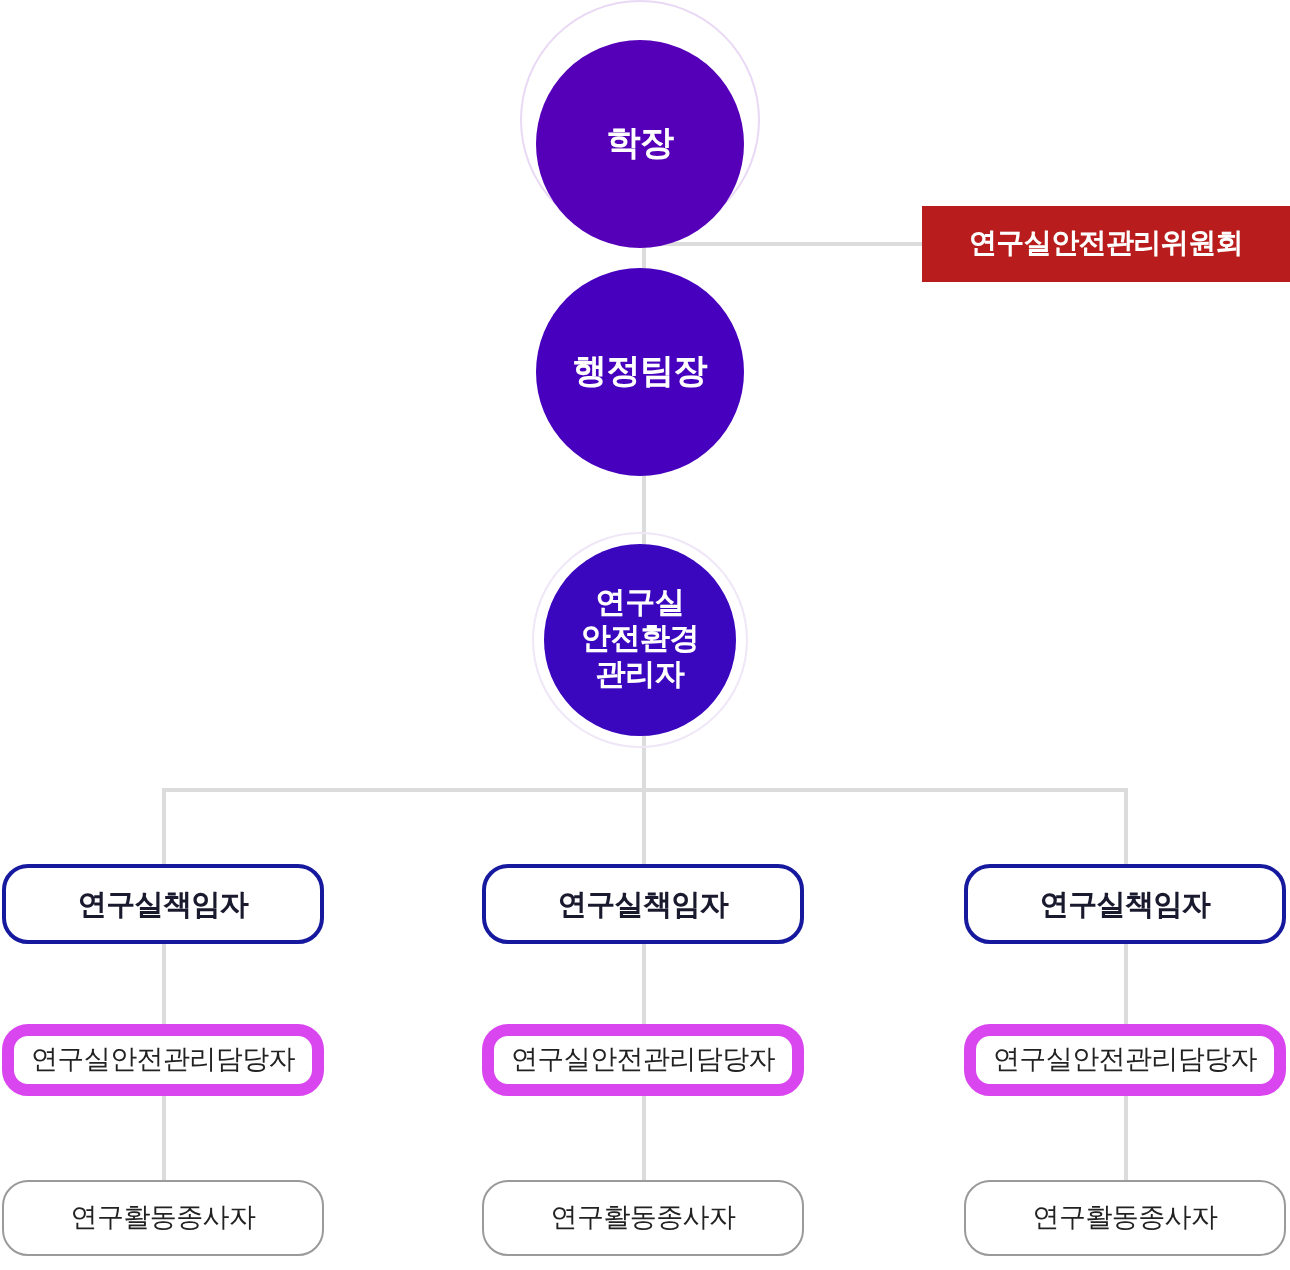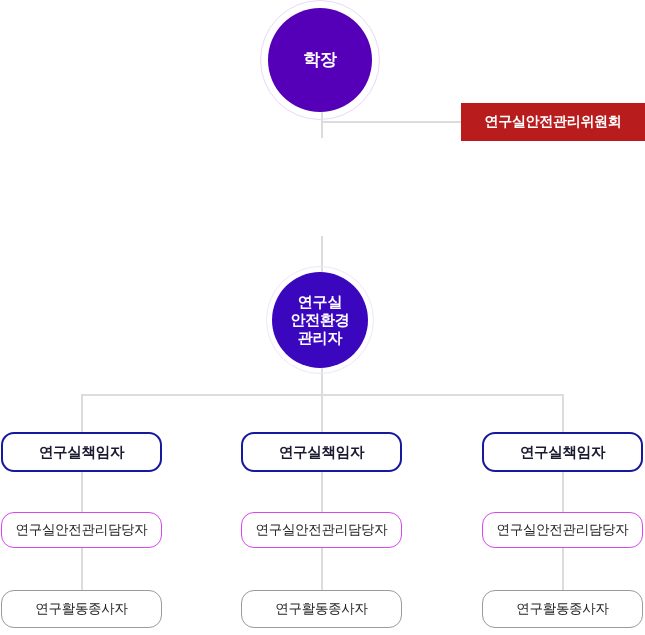--- a/index.html
+++ b/index.html
@@ -45,21 +45,21 @@
     letter-spacing: -0.2px;
   }
   .circle-halo {
     position: absolute;
     border-radius: 50%;
     border: 1px solid #e9d9f5;
     box-sizing: border-box;
   }
 
   #circle-dean {
-    left: 268px; top: 8px;
+    left: 268px; top: 20px;
     width: 104px; height: 104px;
     background: #5500B8;
     font-size: 17px;
   }
   #halo-dean {
     left: 260px; top: 0px;
     width: 120px; height: 120px;
   }
   #circle-admin {
     left: 268px; top: 134px;
@@ -108,21 +108,21 @@
     border-radius: 13px;
   }
   .box-lead {
     border: 2px solid #16199E;
     color: #1a1a2e;
     font-size: 14.5px;
     font-weight: bold;
     height: 40px;
   }
   .box-officer {
-    border: 1px solid #d946ef;
+    border: 6px solid #d946ef;
     color: #222222;
     font-size: 13.5px;
     font-weight: normal;
     height: 36px;
   }
   .box-worker {
     border: 1px solid #9a9a9a;
     color: #222222;
     font-size: 13.5px;
     font-weight: normal;
@@ -149,20 +149,21 @@
 
   <div class="line-v" style="left:321px; top:472px; height:40px;"></div>
   <div class="line-v" style="left:321px; top:548px; height:42px;"></div>
 
   <div class="line-v" style="left:562px; top:472px; height:40px;"></div>
   <div class="line-v" style="left:562px; top:548px; height:42px;"></div>
 
   <div class="circle-halo" id="halo-dean"></div>
   <div class="node-circle" id="circle-dean">학장</div>
 
+  <div class="node-circle" id="circle-admin">행정팀장</div>
 
   <div class="circle-halo" id="halo-manager"></div>
   <div class="node-circle" id="circle-manager">
     <div>
       <div>연구실</div>
       <div>안전환경</div>
       <div>관리자</div>
     </div>
   </div>
 

